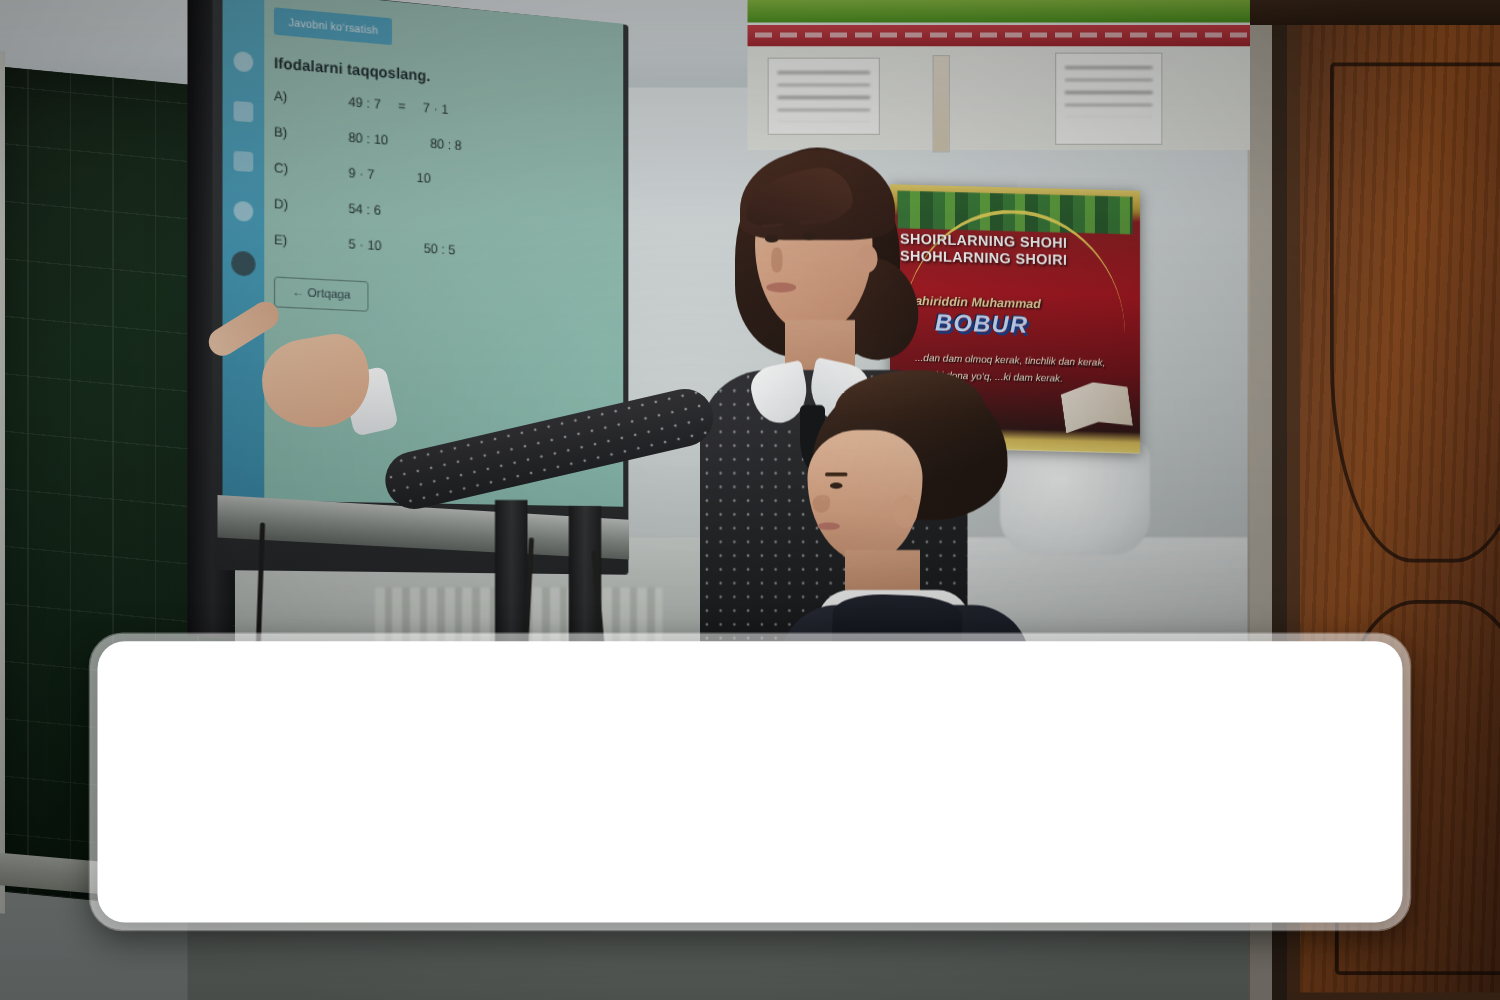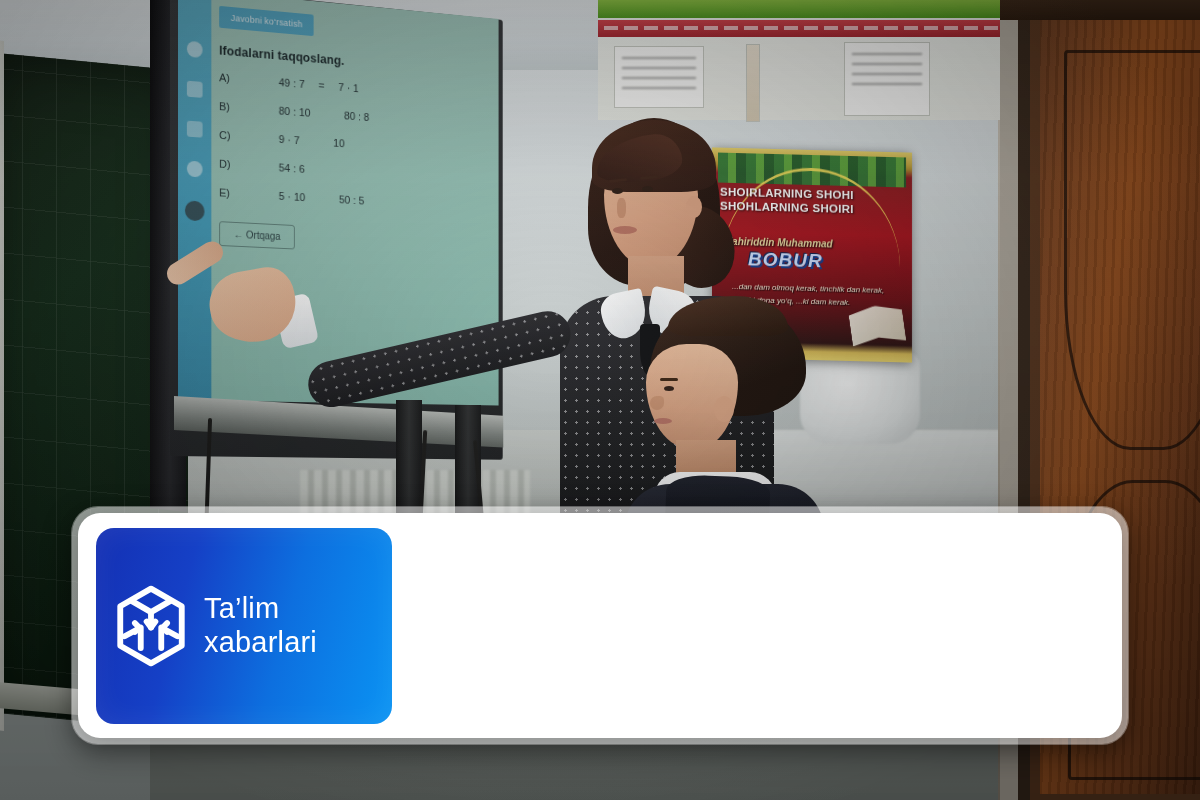--- a/index.html
+++ b/index.html
@@ -450,37 +450,19 @@
       <div class="s-jacket"></div>
       <div class="s-jcollar"></div>
     </div>
 
     <div class="grade"></div>
   </div>
 
   <div class="card-ring"></div>
   <div class="card">
 
-    <div class="logo-tile">
-      <div class="logo-mark">
-        <svg viewBox="0 0 100 112" width="74" height="82" fill="none" stroke="#ffffff" stroke-width="8" stroke-linejoin="round" stroke-linecap="round">
-          <path d="M50 5 L92 29 L92 83 L50 107 L8 83 L8 29 Z"></path>
-          <path d="M24 22 L50 37 L76 22"></path>
-          <path d="M50 37 L50 58"></path>
-          <path d="M44 50 L50 58 L56 50"></path>
-          <path d="M14 70 L36 58 L36 86"></path>
-          <path d="M30 64 L36 58 L30 52" transform="translate(-2,0)"></path>
-          <path d="M86 70 L64 58 L64 86"></path>
-          <path d="M70 64 L64 58 L70 52" transform="translate(2,0)"></path>
-        </svg>
-      </div>
-      <div class="logo-text">
-        <span>Ta’lim</span><br>
-        <span>xabarlari</span>
-      </div>
-    </div>
 
     <div class="headline">
     </div>
 
   </div>
 
 </div>
 
 </body></html>

